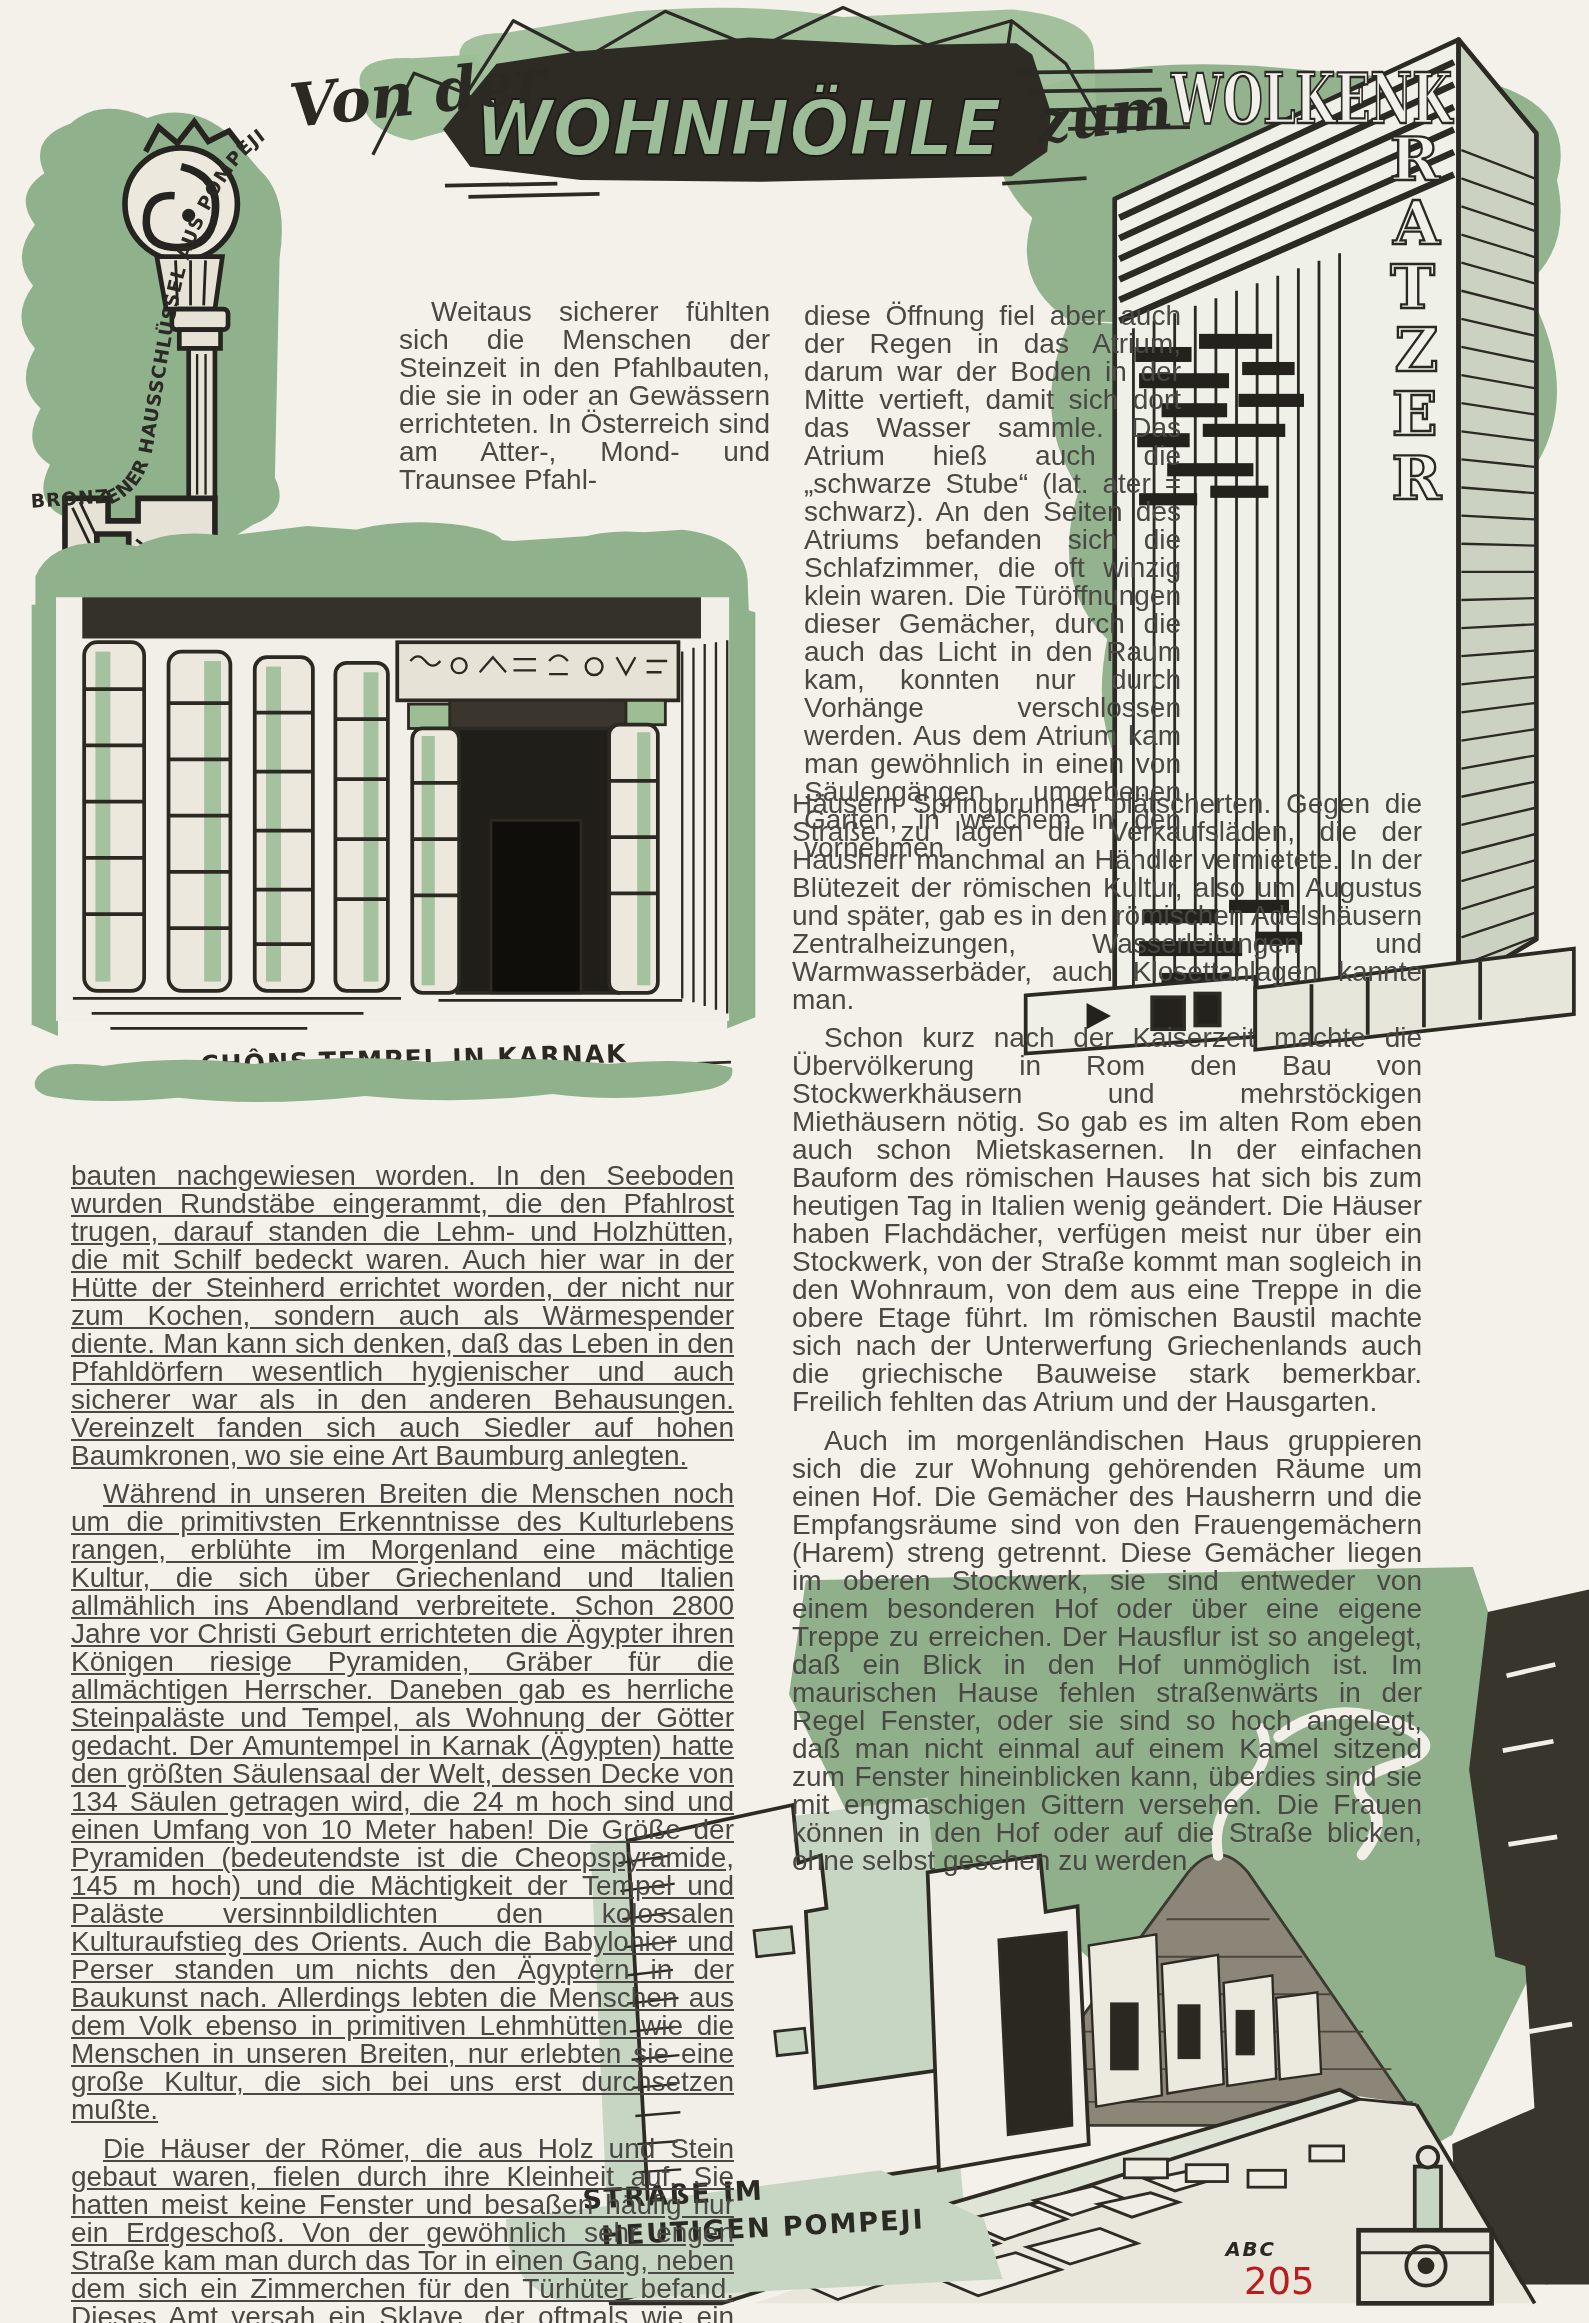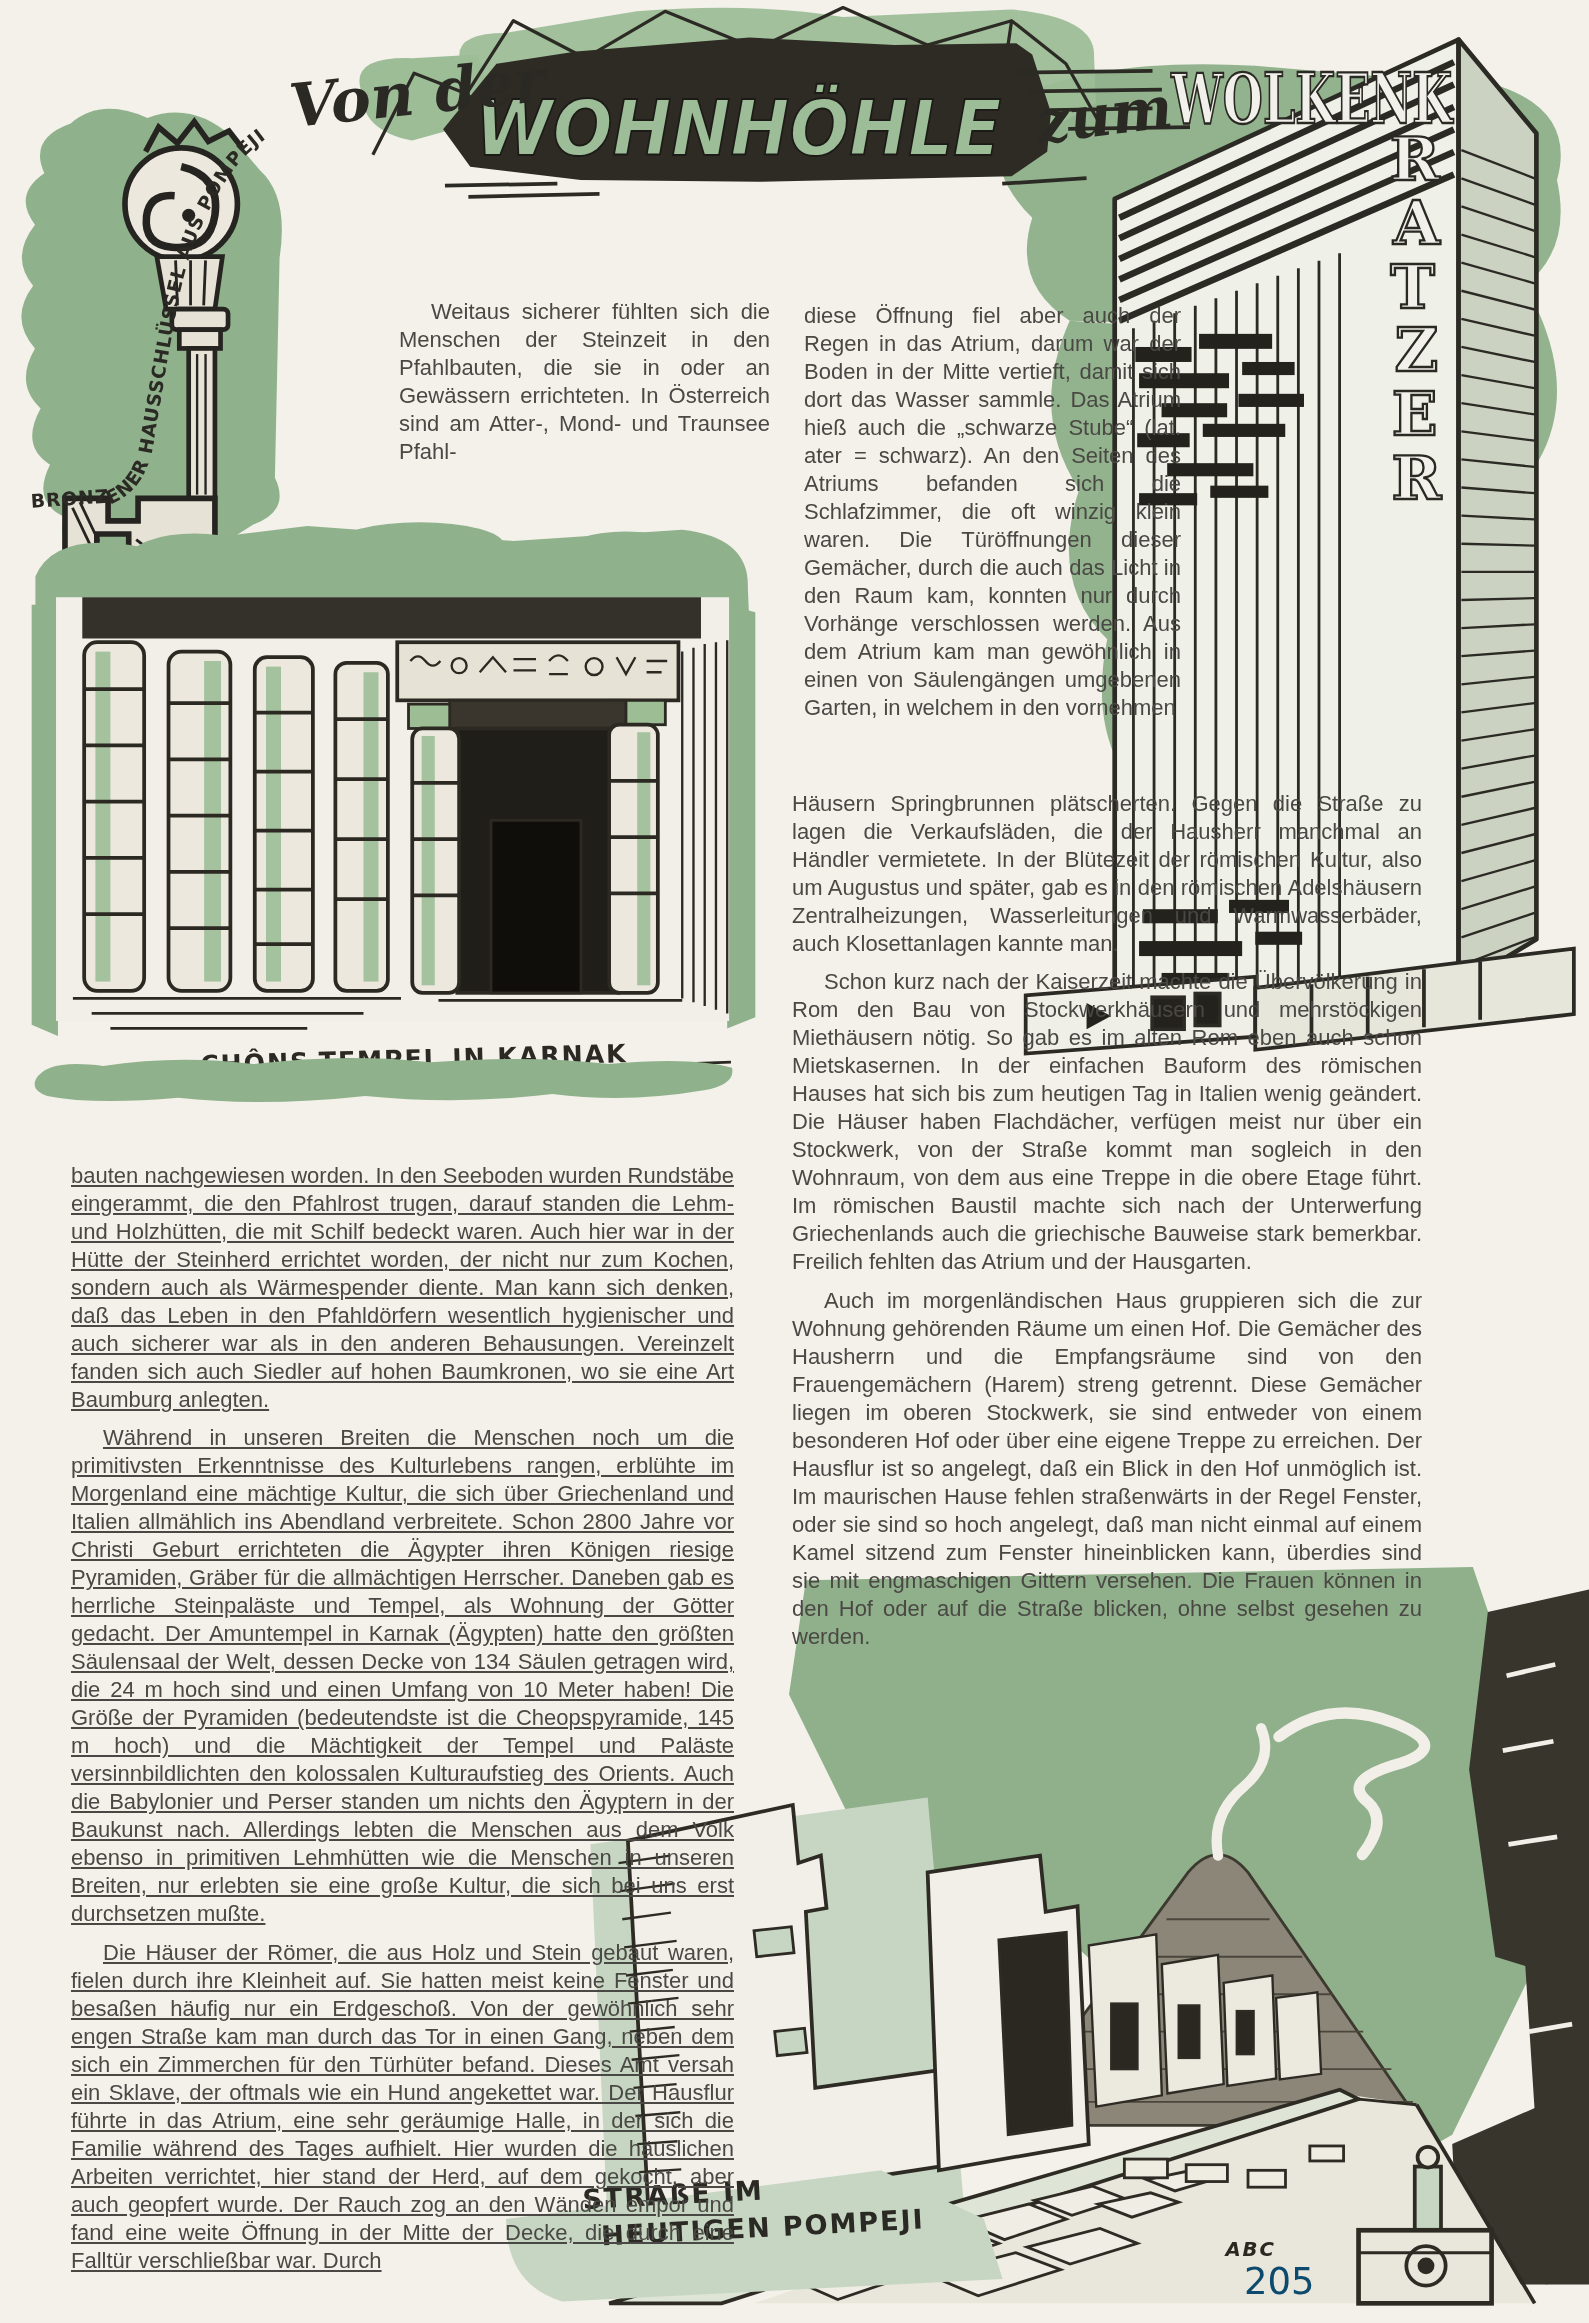--- a/index.html
+++ b/index.html
@@ -4,33 +4,33 @@
 <style>
   html,body { margin:0; padding:0; }
   body {
     width:1589px; height:2324px; position:relative;
     background:#f3f1ea;
     font-family:"Liberation Sans", sans-serif;
     overflow:hidden;
   }
   .col {
     position:absolute; color:#4a4844;
-    font-size:22px; line-height:28px; text-align:justify;
+    font-size:28px; line-height:28px; text-align:justify;
     z-index:5;
   }
   .col p { margin:0 0 10.3px 0; }
   .col p.ind { text-indent:32px; }
   .script-word {
     position:absolute; z-index:7;
     font-family:"DejaVu Serif", serif; font-style:italic; font-weight:bold;
     color:#2b2924;
   }
   .page-num {
     position:absolute; left:1244px; top:2260px; z-index:6;
-    font-family:"DejaVu Sans", sans-serif; font-size:37px; color:#0c4a6e;
+    font-family:"DejaVu Sans", sans-serif; font-size:37px; color:#b91c1c;
   }
   svg { position:absolute; z-index:1; }
   svg text { user-select:none; }
   .cap {
     font-family:"DejaVu Sans", sans-serif; font-weight:bold; fill:#2b2923;
   }
 </style>
 </head>
 <body>
 

